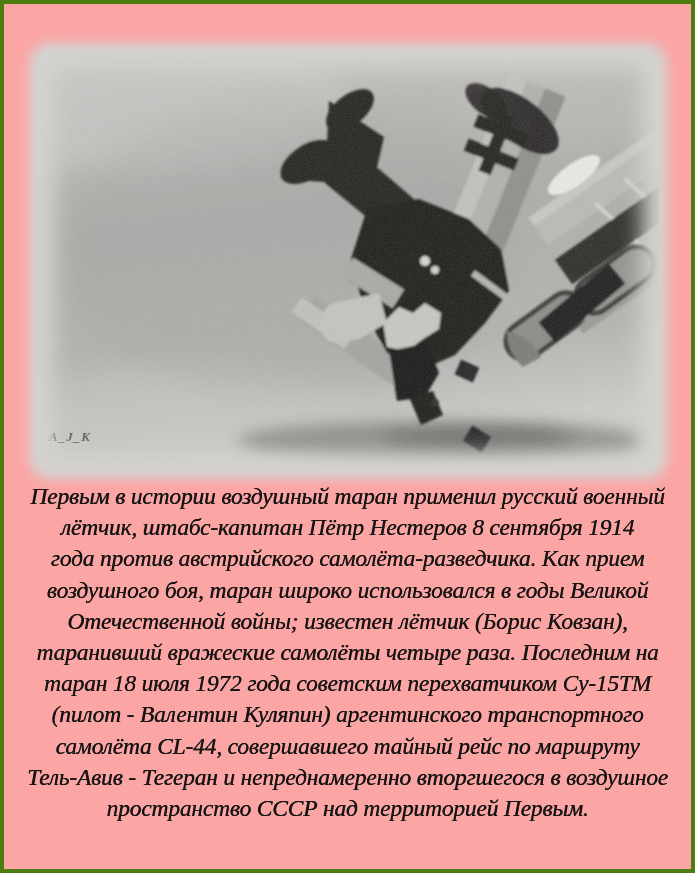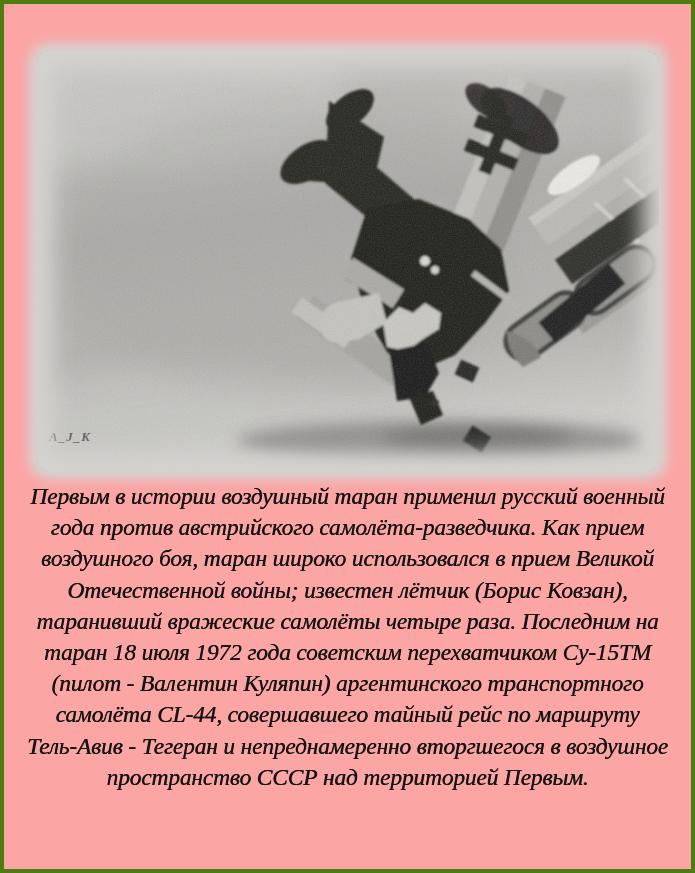--- a/index.html
+++ b/index.html
@@ -157,22 +157,23 @@
 
       <rect x="0" y="0" width="622" height="420" filter="url(#grainF)" opacity="0.22"></rect>
     </svg>
 
     <span class="watermark">A_J_K</span>
     <div class="photo-fade"></div>
   </div>
 
   <div class="caption">
     <div class="cap-line">Первым в истории воздушный таран применил русский военный</div>
+    <div class="cap-line">лётчик, штабс-капитан Пётр Нестеров 8 сентября 1914</div>
     <div class="cap-line">года против австрийского самолёта-разведчика. Как прием</div>
-    <div class="cap-line">воздушного боя, таран широко использовался в прием Великой</div>
+    <div class="cap-line">воздушного боя, таран широко использовался в годы Великой</div>
     <div class="cap-line">Отечественной войны; известен лётчик (Борис Ковзан),</div>
     <div class="cap-line">таранивший вражеские самолёты четыре раза. Последним на</div>
     <div class="cap-line">таран 18 июля 1972 года советским перехватчиком Су-15ТМ</div>
     <div class="cap-line">(пилот - Валентин Куляпин) аргентинского транспортного</div>
     <div class="cap-line">самолёта CL-44, совершавшего тайный рейс по маршруту</div>
     <div class="cap-line">Тель-Авив - Тегеран и непреднамеренно вторгшегося в воздушное</div>
     <div class="cap-line">пространство СССР над территорией Первым.</div>
   </div>
 
 </div>

